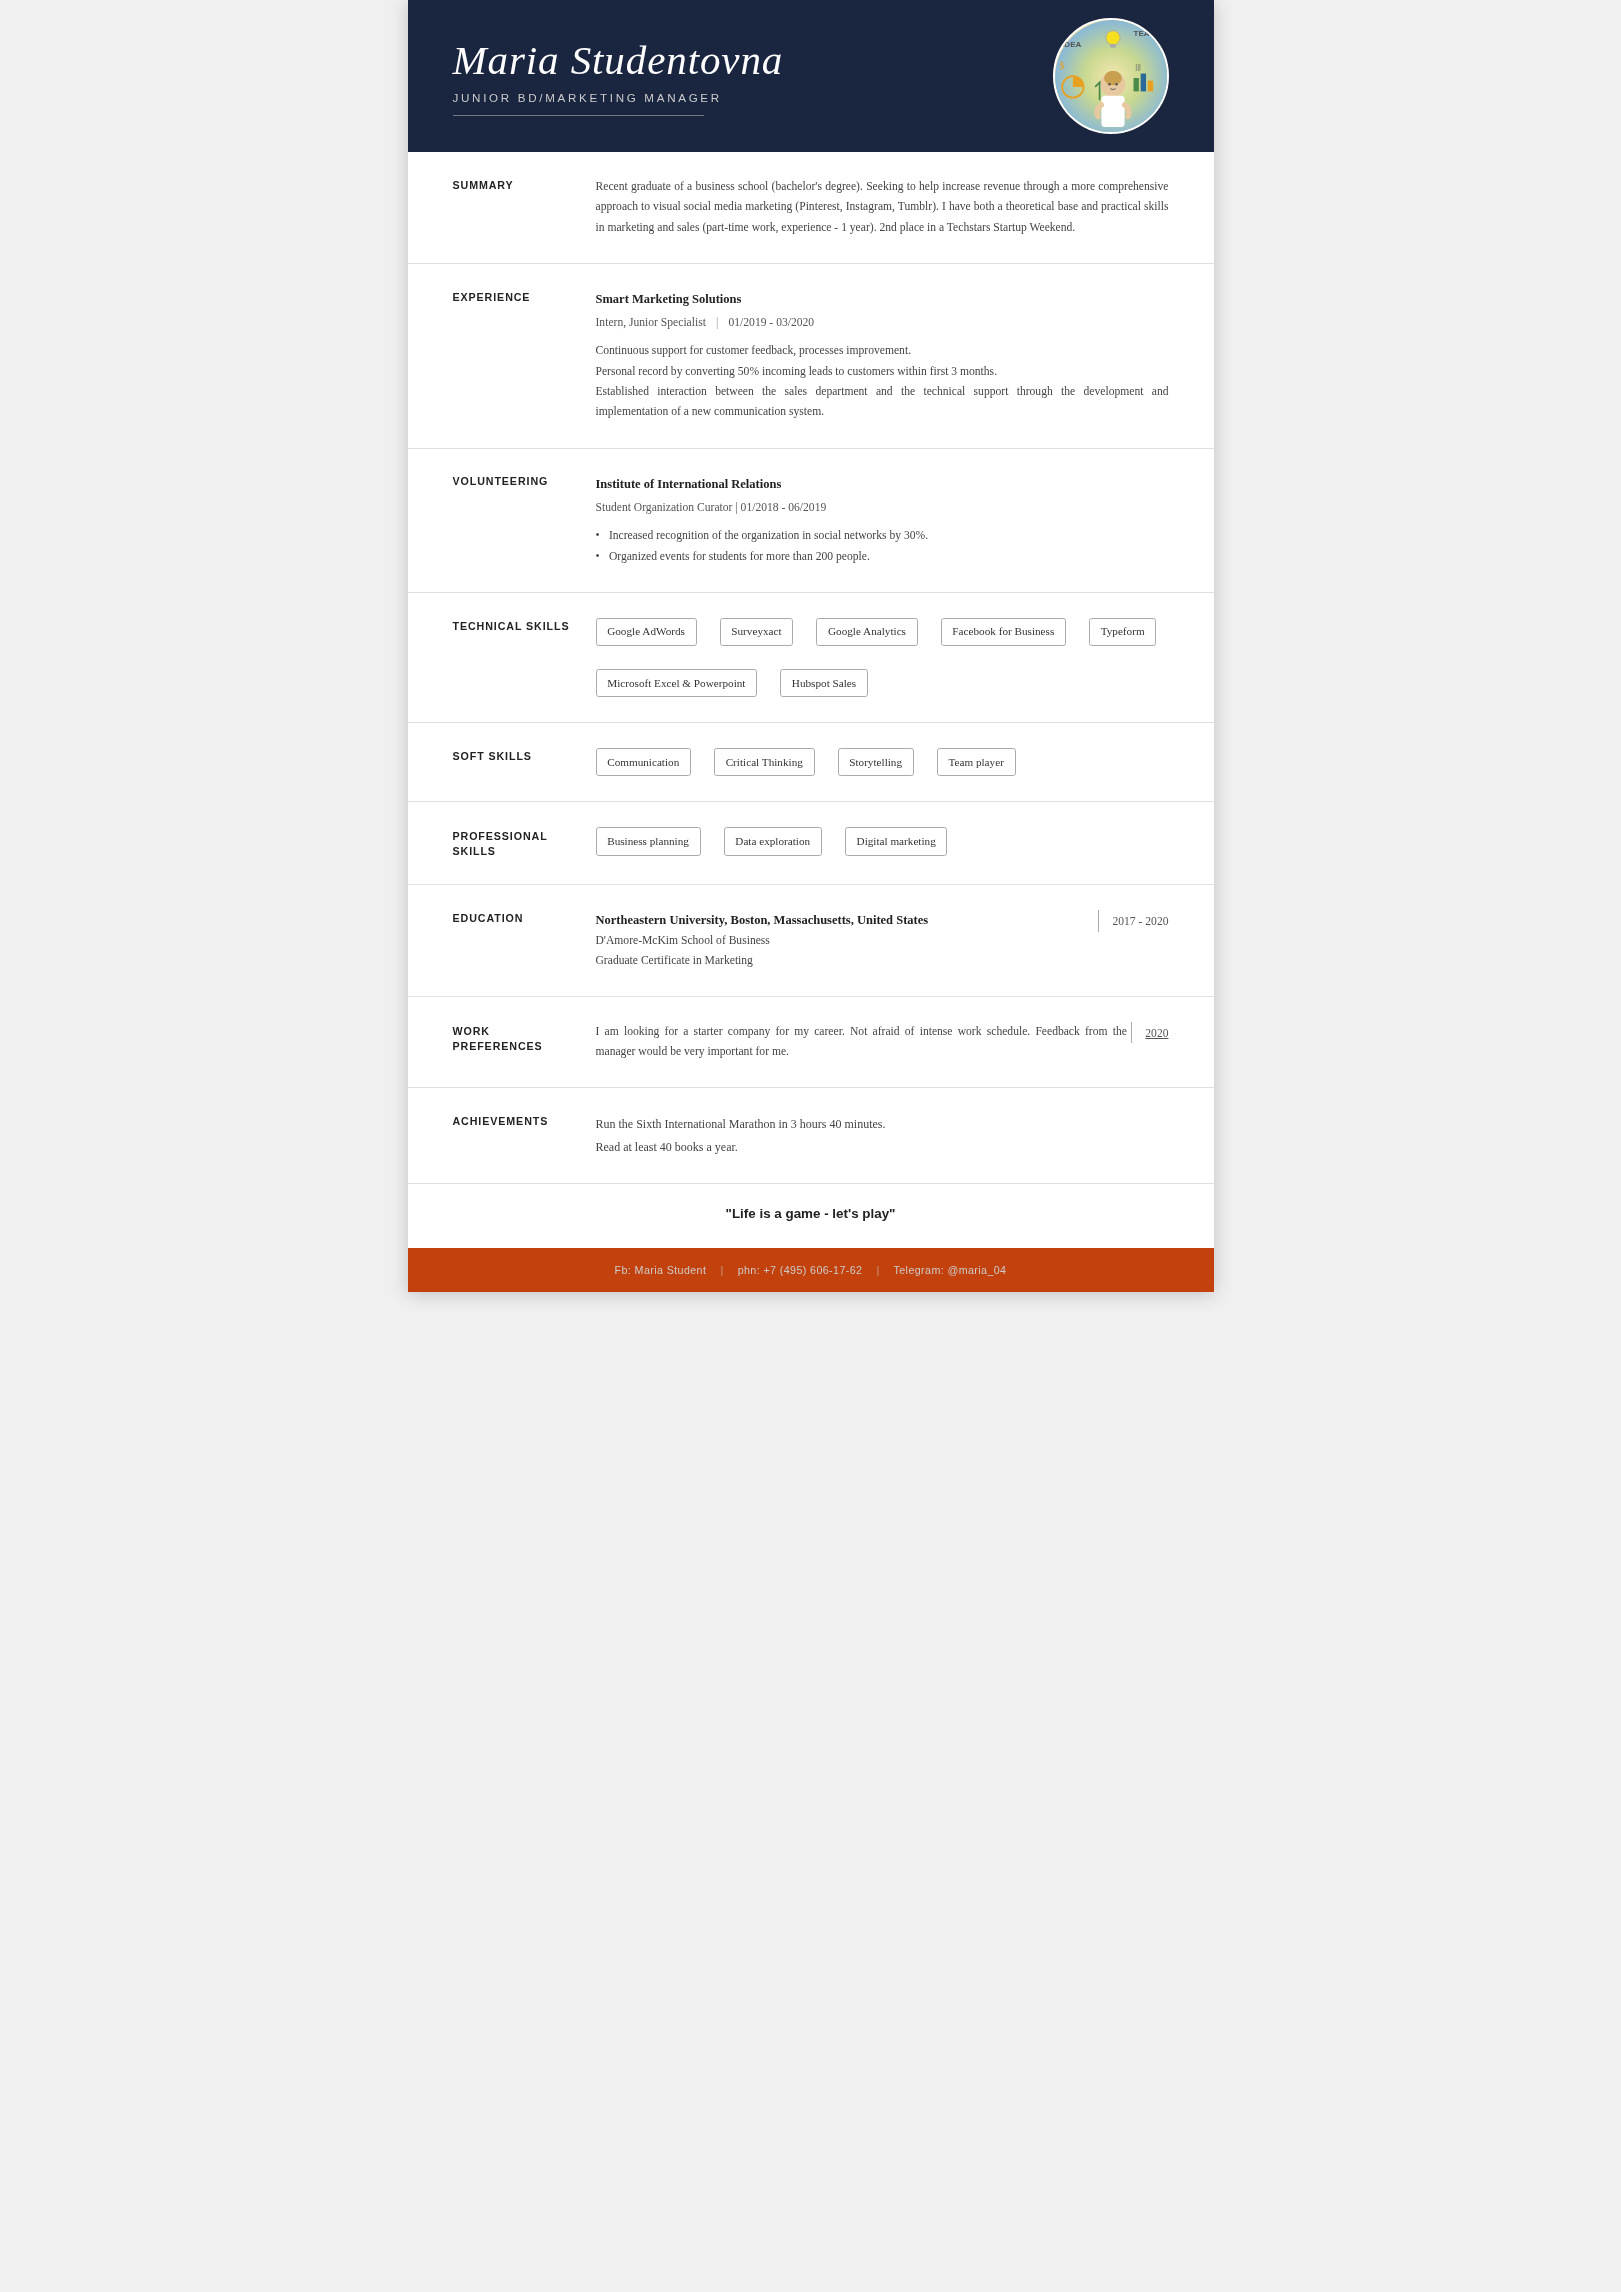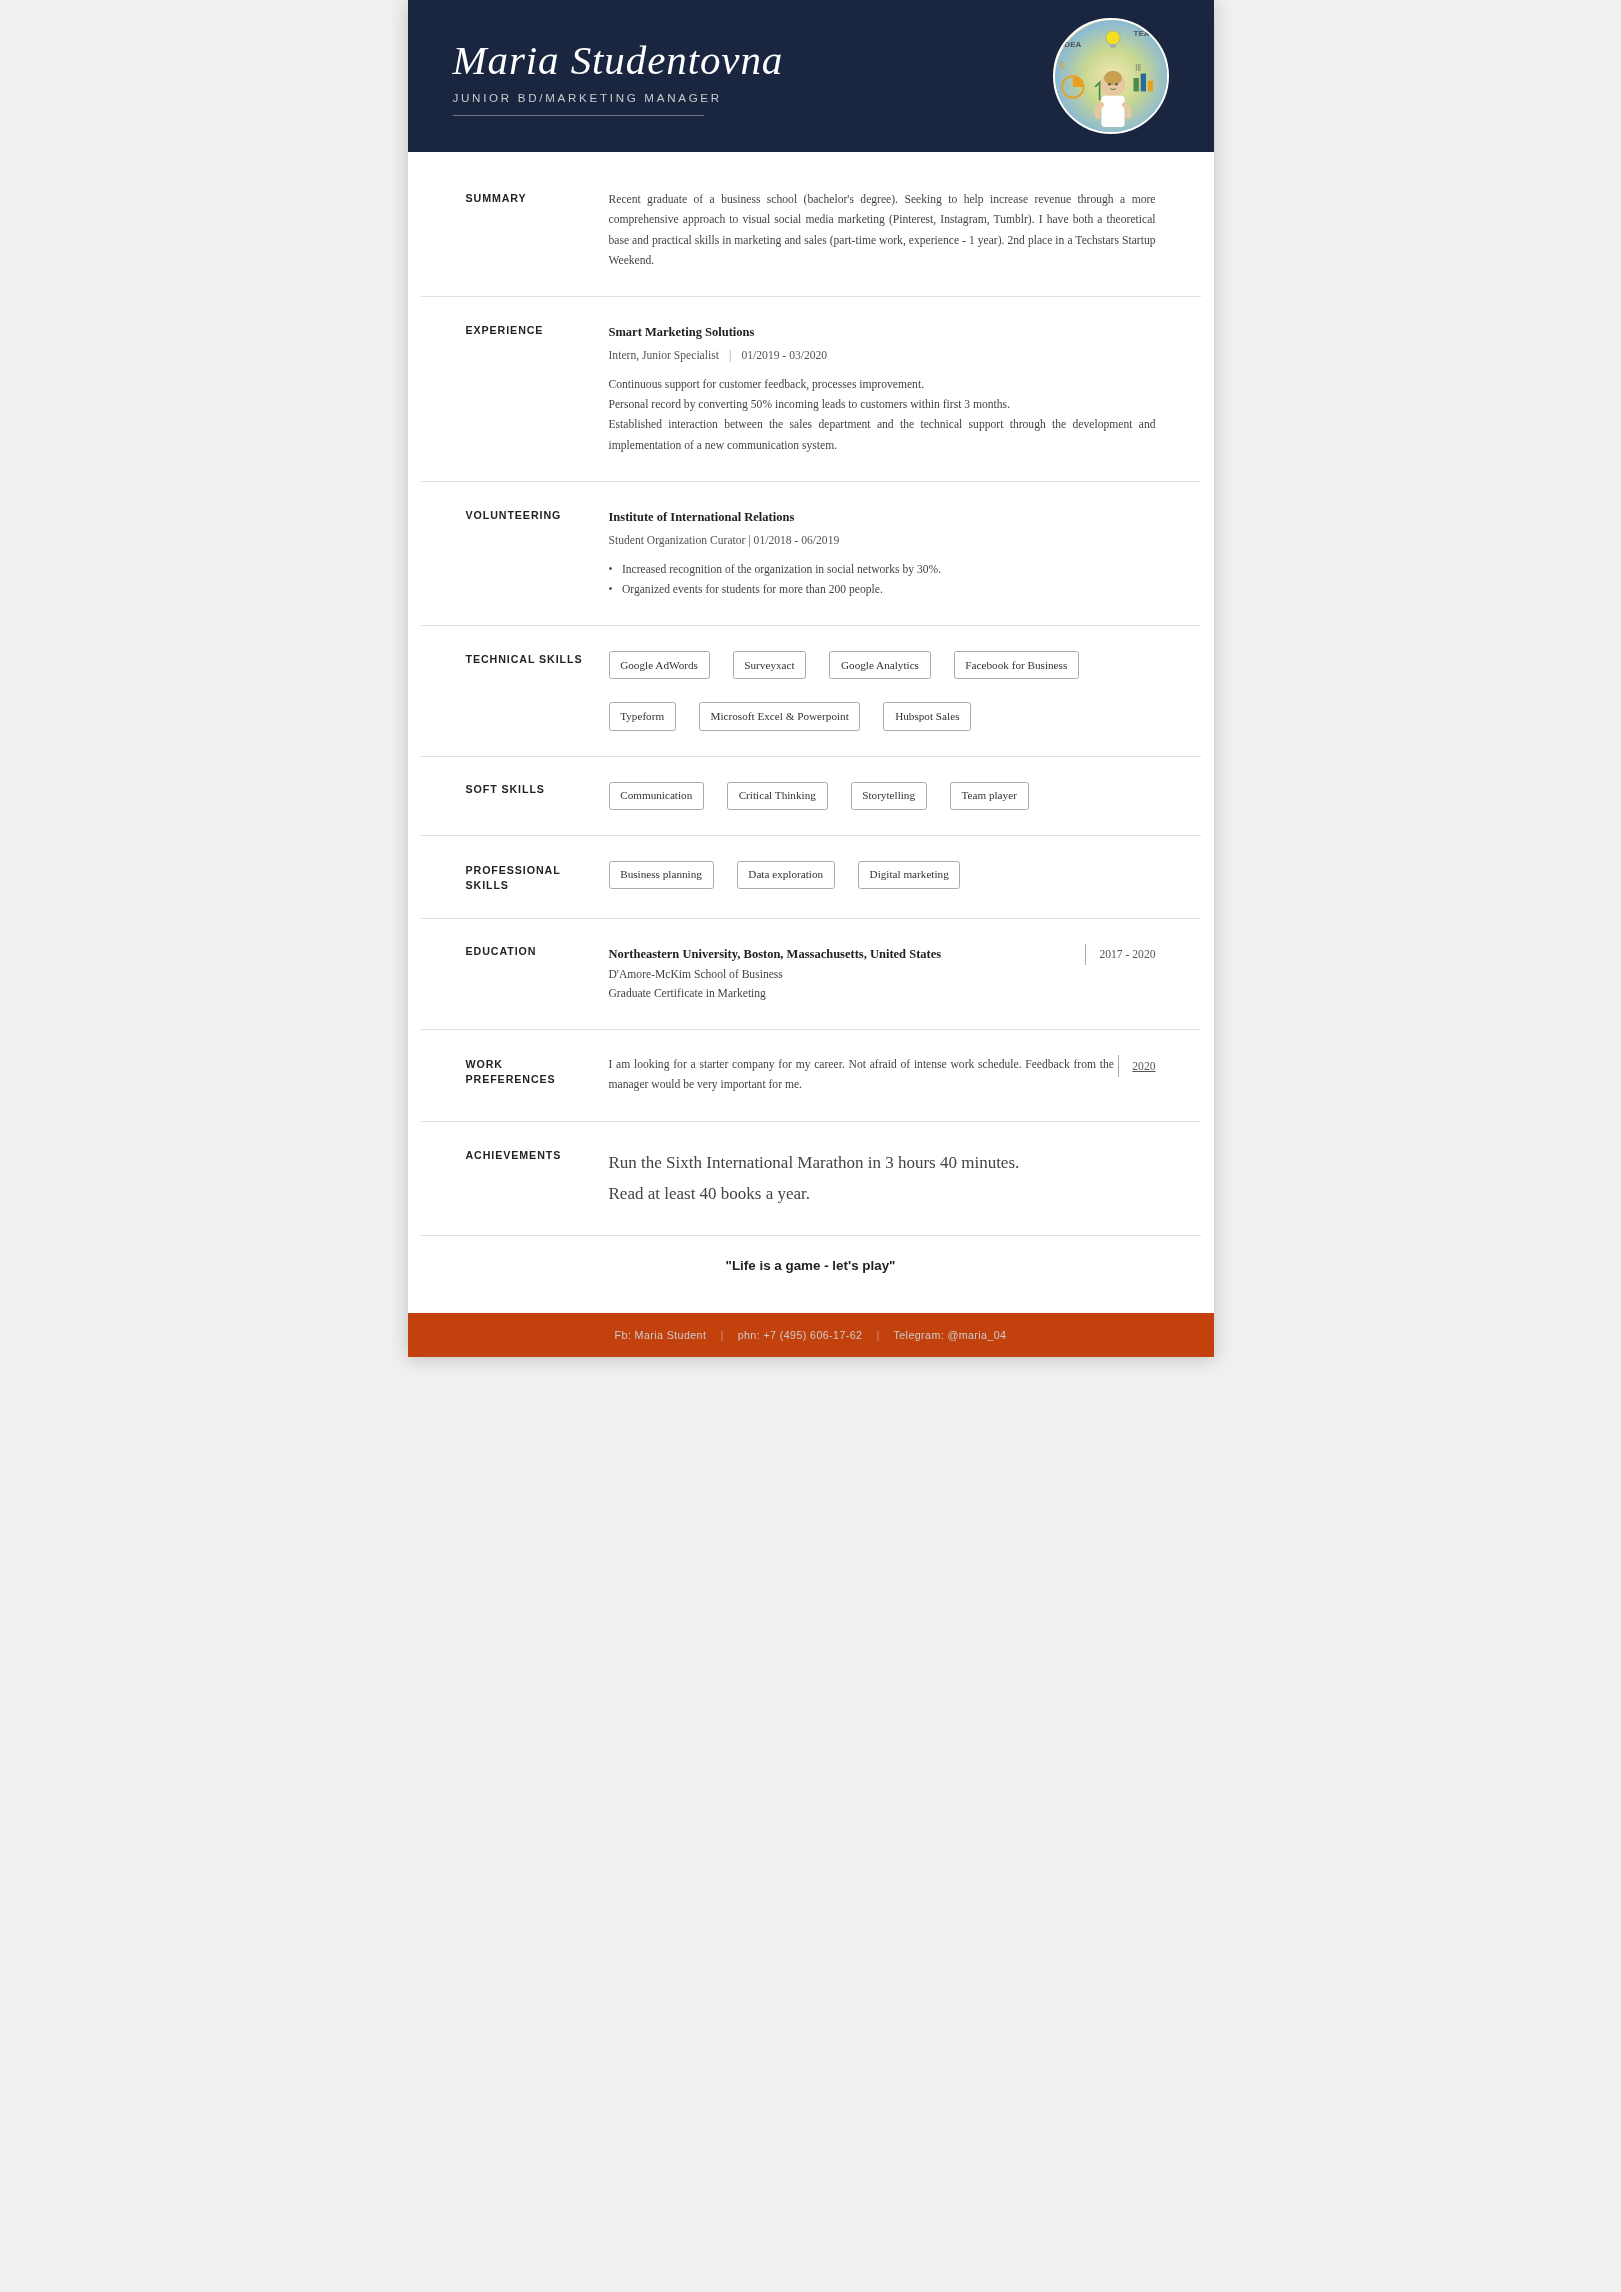--- a/index.html
+++ b/index.html
@@ -60,21 +60,21 @@
     .photo-placeholder {
       width: 100%;
       height: 100%;
       position: relative;
       background: linear-gradient(135deg, #f5e6c0, #e0d090, #b8d4a8, #90c0d8);
       display: flex;
       align-items: center;
       justify-content: center;
     }
     .content {
-      padding: 13px;
+      padding: 0;
     }
     .section {
       display: flex;
       padding: 25px 45px;
       border-bottom: 0.9px solid #e0e0e0;
       align-items: flex-start;
     }
     .section:last-child {
       border-bottom: none;
     }
@@ -202,21 +202,21 @@
     .work-pref-year {
       font-size: 11.6px;
       color: #555;
       border-left: 0.9px solid #aaa;
       padding-left: 13.4px;
       white-space: nowrap;
       padding-top: 1.8px;
       text-decoration: underline;
     }
     .achievements-text {
-      font-size: 17px;
+      font-size: 12px;
       color: #444;
       line-height: 1.85;
     }
     .quote-section {
       text-align: center;
       padding: 22.4px 45px 27px;
       border-bottom: none;
     }
     .quote-text {
       font-size: 13.4px;

